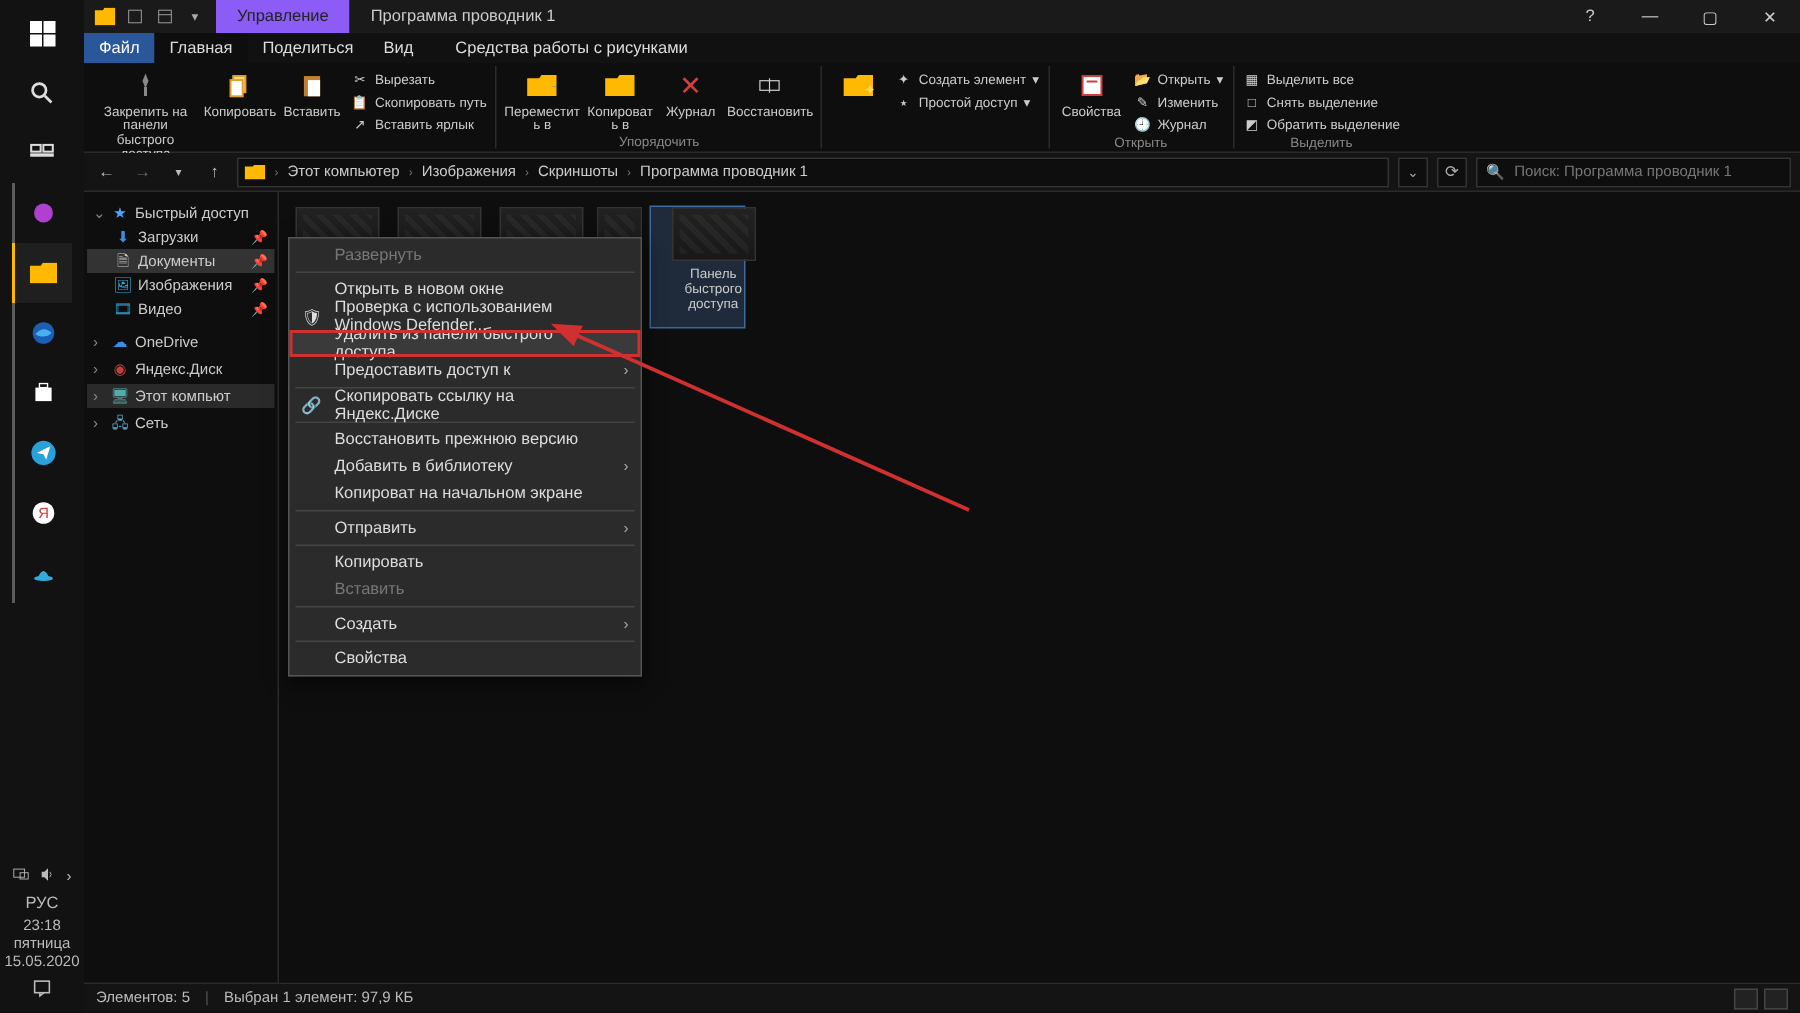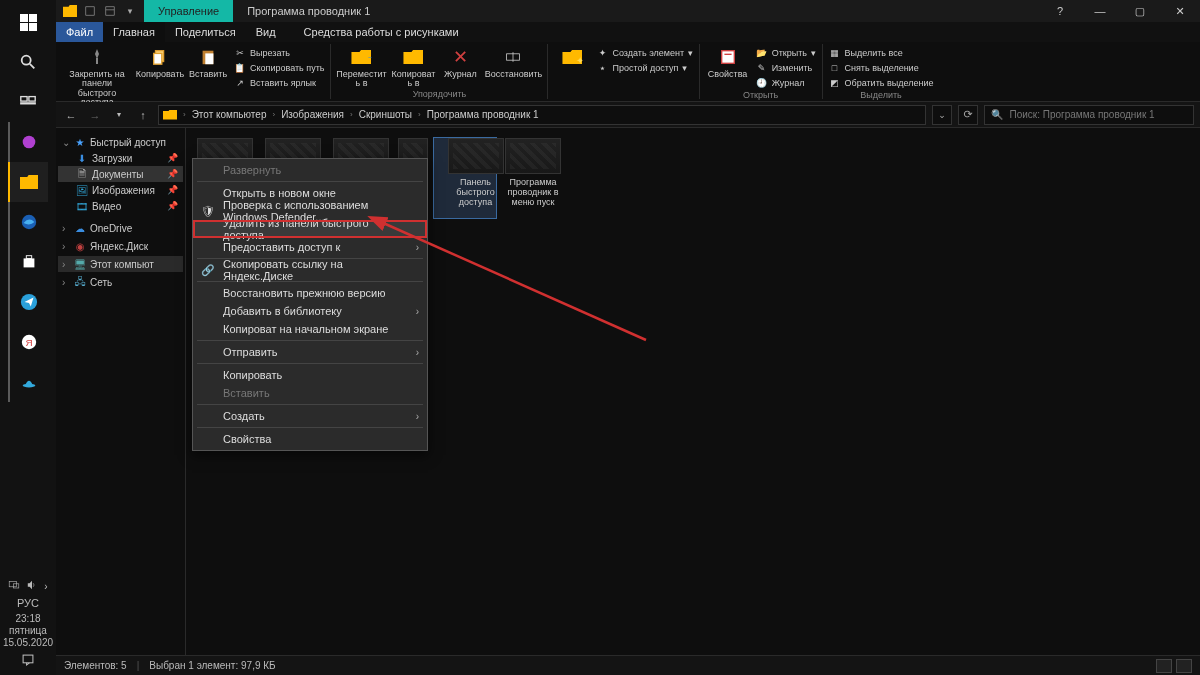--- a/index.html
+++ b/index.html
@@ -21,21 +21,21 @@
 
   
   .explorer { flex: 1; position: relative; background: #0e0e0e; display: flex; flex-direction: column; }
 
   .title-row { height: 22px; background: #1a1a1a; display: flex; align-items: stretch; }
   .qat { display: flex; align-items: center; gap: 4px; padding: 0 6px; background: #1a1a1a; }
   .qat-icon { width: 16px; height: 16px; display:flex; align-items:center; justify-content:center; }
   .qat .folder-mini { width: 14px; height: 12px; background: #ffb900; clip-path: polygon(0 15%, 40% 15%, 48% 0, 100% 0, 100% 100%, 0 100%); }
   .title-tabs { display: flex; }
   .title-tab { padding: 0 14px; display: flex; align-items: center; background: #1a1a1a; color: #ccc; font-size: 11px; }
-  .title-tab.contextual { background: #14b8a6; color: #222; }
+  .title-tab.contextual { background: #8b5cf6; color: #222; }
   .win-controls { margin-left: auto; display: flex; }
   .win-controls div { width: 40px; display: flex; align-items: center; justify-content: center; color: #ccc; cursor: pointer; }
   .help-q { width: 30px; display:flex; align-items:center; justify-content:center; color:#4aa3ff; }
 
   .menu-row { height: 20px; background: #111; display: flex; align-items: stretch; }
   .menu-tab { padding: 0 10px; display: flex; align-items: center; font-size: 11px; color: #ddd; cursor: pointer; }
   .menu-tab.file { background: #2a579a; color: #fff; }
   .menu-tab.active { background: #0e0e0e; }
 
   .ribbon { height: 60px; background: #0e0e0e; border-bottom: 1px solid #2a2a2a; display: flex; padding: 2px 6px; gap: 4px; align-items: flex-start; }
@@ -477,26 +477,20 @@
 ...ты
 ...мы
 ...ик</div>
             </div>
           <div class="thumb sel">
               <div class="tpic"></div>
               <div class="tlabel" style="white-space:pre-line;">Панель
 быстрого
 доступа</div>
             </div>
-          <div class="thumb">
-              <div class="tpic"></div>
-              <div class="tlabel" style="white-space:pre-line;">Программа
-проводник в
-меню пуск</div>
-            </div>
         </div>
       </div>
     </div>
 
     <div class="status-bar">
       <span>Элементов: 5</span>
       <span style="color:#555;">|</span>
       <span>Выбран 1 элемент: 97,9 КБ</span>
       <div class="view-icons">
         <span></span>

